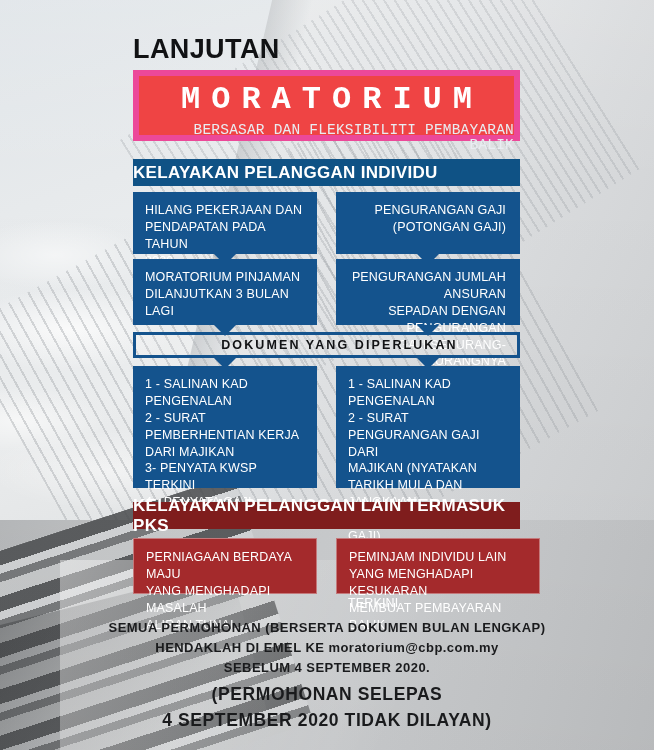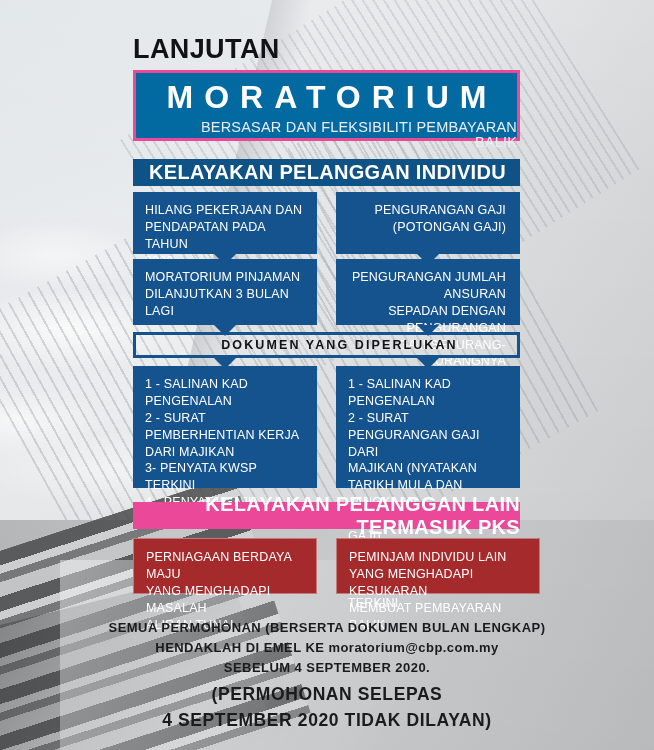--- a/index.html
+++ b/index.html
@@ -91,42 +91,43 @@
 
   .lanjutan{
     position:absolute;left:133px;top:36px;
     font-size:27px;font-weight:bold;letter-spacing:.4px;
     color:#111214;line-height:1;
     font-family:"Liberation Sans", sans-serif;
   }
 
   .title-frame{
     position:absolute;left:133px;top:70px;width:387px;height:71px;
-    border:3px solid #ec4899;box-sizing:border-box;
-    background:#0369a1;
+    border:6px solid #ec4899;box-sizing:border-box;
+    background:#ef4444;
+    font-family:Liberation Mono, monospace;
   }
   .title-main{
     position:absolute;left:0;right:0;top:8px;text-align:center;
     color:#ffffff;font-size:32px;font-weight:bold;letter-spacing:11px;
     line-height:1;text-indent:11px;
   }
   .title-sub{
     position:absolute;left:0;right:0;top:47px;text-align:right;
     color:#e9edf2;font-size:14.5px;font-weight:normal;letter-spacing:.2px;
     line-height:1;
     margin-left:44px;
   }
 
   .band{
     position:absolute;box-sizing:border-box;
     color:#ffffff;font-weight:bold;display:flex;align-items:center;
   }
   .band-blue{background:#0f5285;}
-  .band-red{background:#ec4899;text-align:right;}
-  .band-label{padding-left:16px;font-size:20px;letter-spacing:.3px;}
+  .band-red{background:#7f1d1d;}
+  .band-label{font-size:17px;letter-spacing:.3px;}
 
   .box{
     position:absolute;box-sizing:border-box;
     background:#14538d;color:#ffffff;
     font-size:12.5px;line-height:1.35;letter-spacing:.15px;
   }
   .box.red{background:#a42a2c;border:1px solid #c4797b;}
   .box .txt{padding:10px 12px;white-space:pre-line;}
   .box .txt.right{text-align:right;padding-right:14px;}
 

